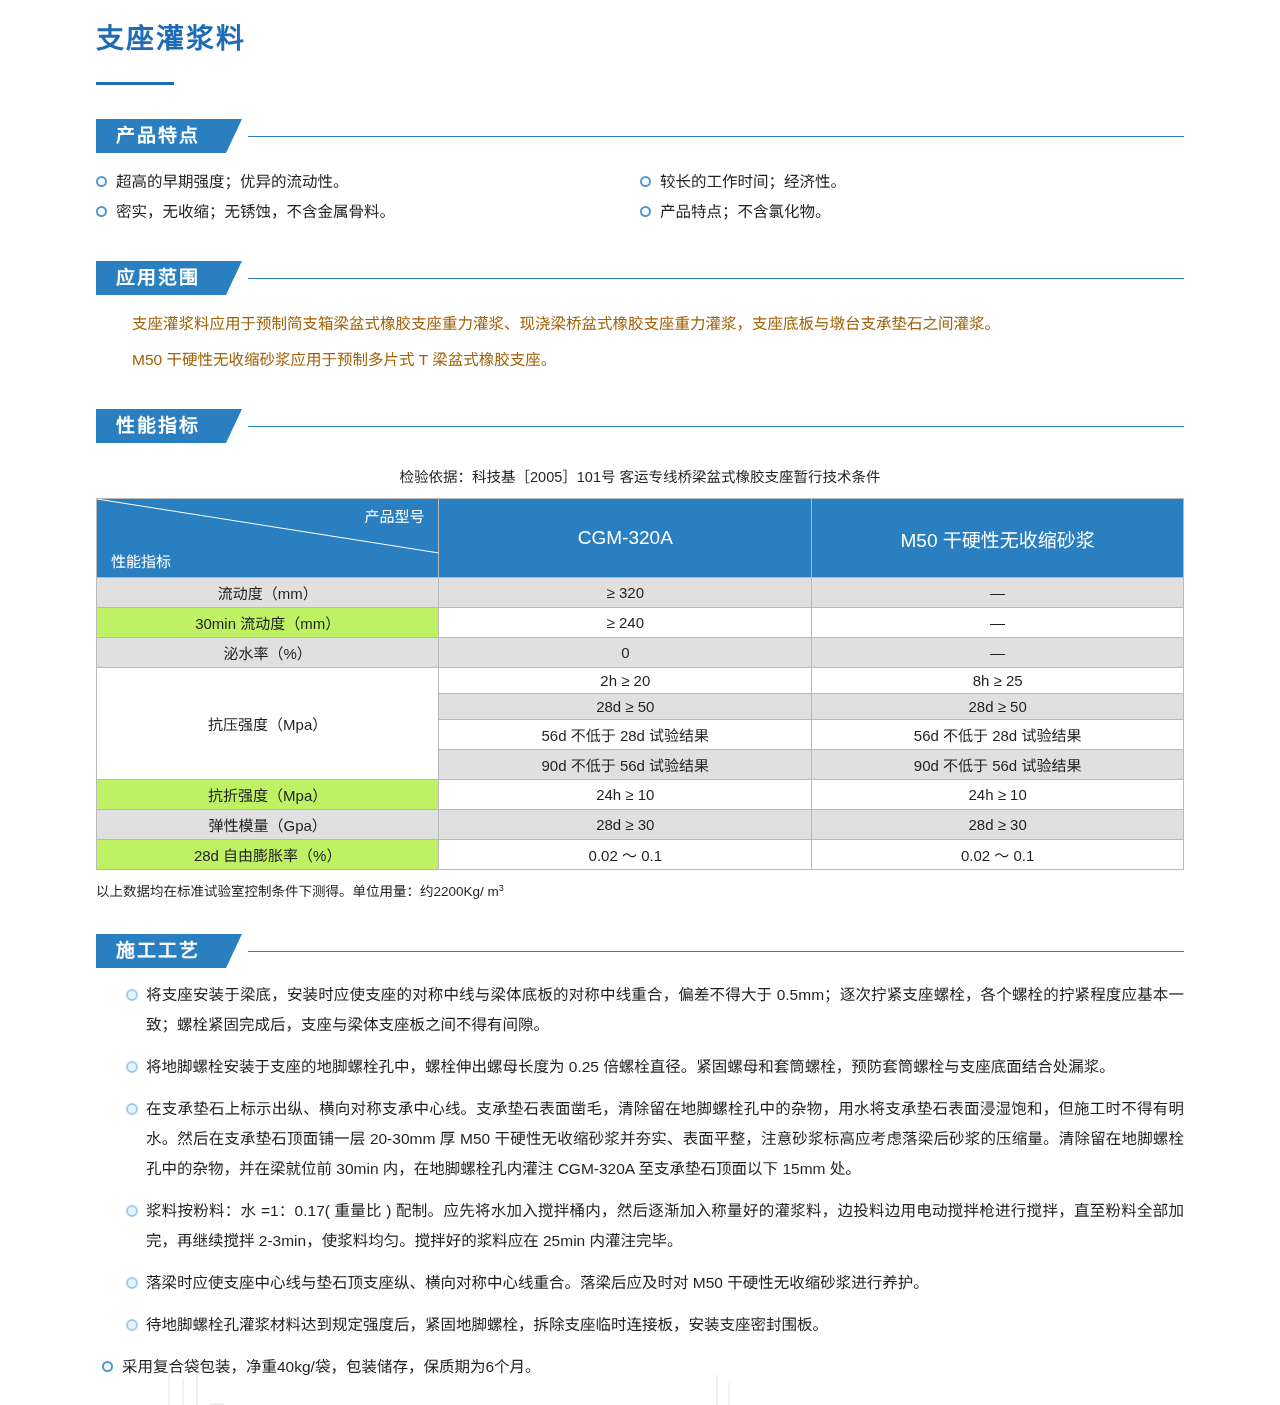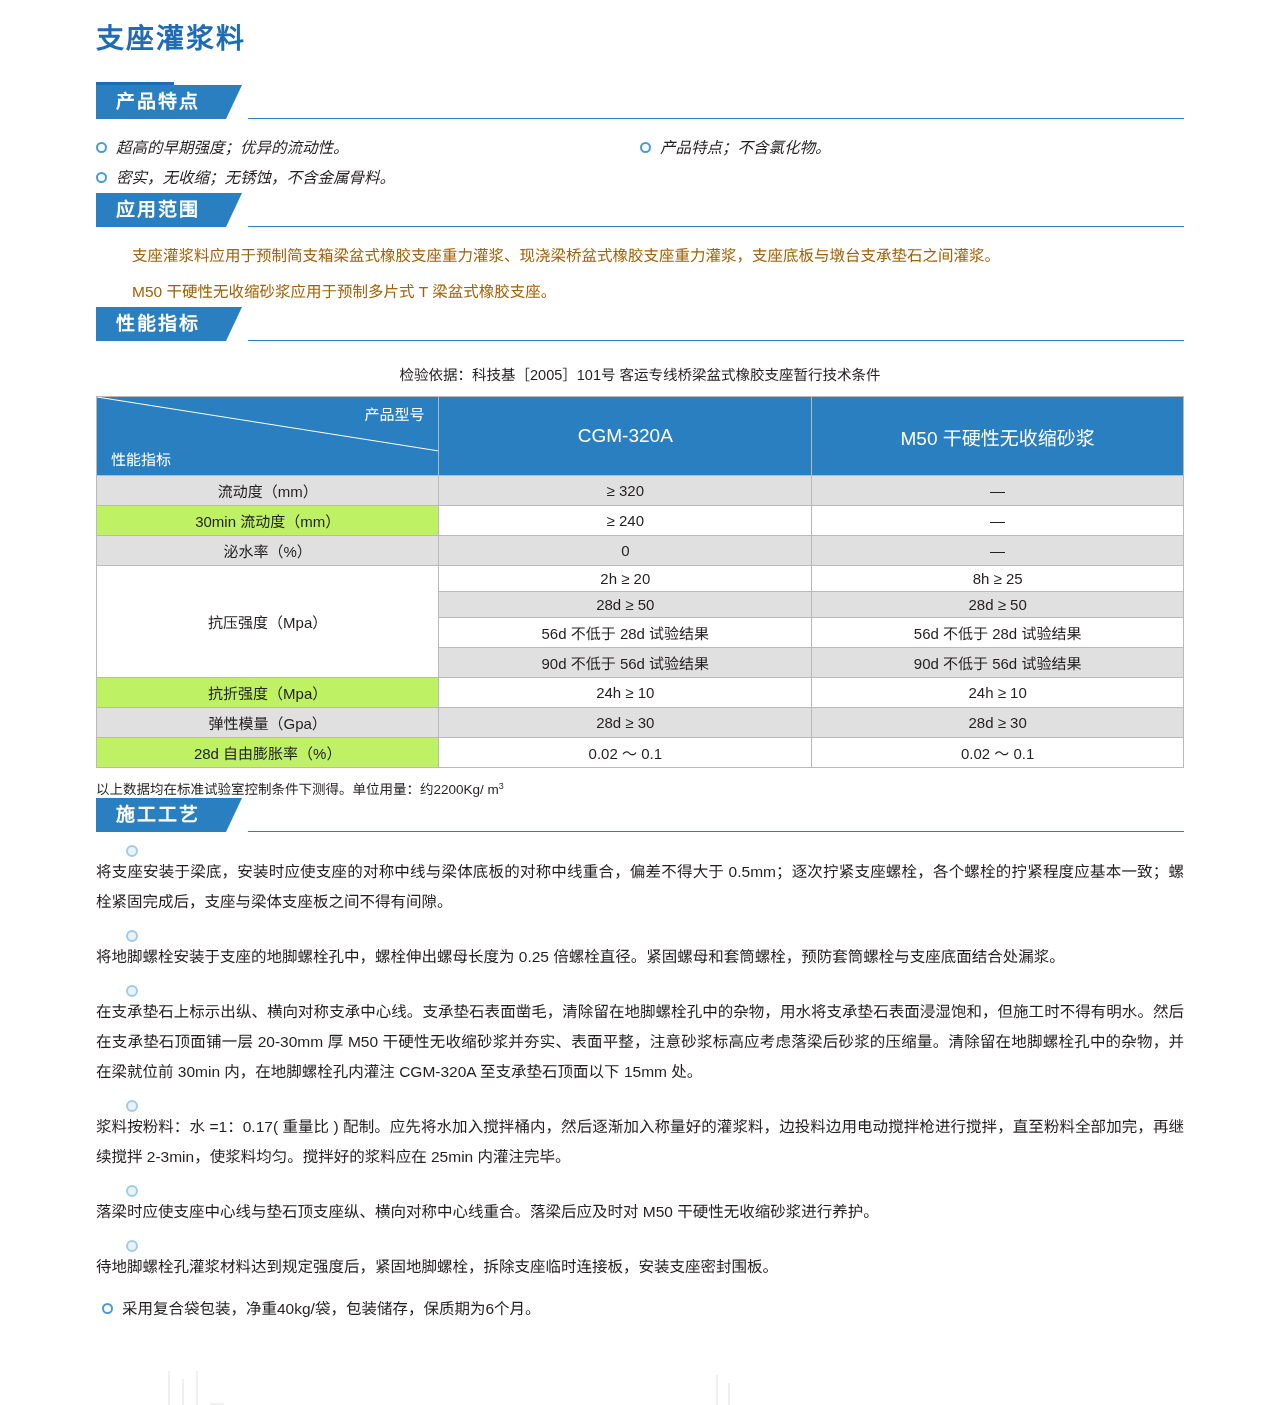--- a/index.html
+++ b/index.html
@@ -33,21 +33,22 @@
   .title-rule {
     width: 78px;
     height: 3px;
     background: #1d6cb5;
     margin-top: 26px;
   }
 
   
   .section-head {
     display: flex;
-    align-items: flex-end;
+    align-items: center;
+    margin-top: 34px;
   }
   .banner {
     position: relative;
     background: #2a7fc1;
     color: #ffffff;
     font-size: 19px;
     font-weight: bold;
     letter-spacing: 2px;
     padding: 7px 26px 7px 20px;
     height: 34px;
@@ -68,21 +69,21 @@
     height: 1px;
     background: #2a7fc1;
     margin-left: 22px;
   }
 
   
   .bullet-row {
     display: flex;
     margin-top: 14px;
   }
-  .bullet-col { flex: 1 1 50%; font-style: italic; }
+  .bullet-col { flex: 1 1 50%; }
   .bullet {
     display: flex;
     align-items: flex-start;
     font-size: 15.5px;
     line-height: 30px;
     color: #231f20;
   }
   .dot {
     flex: 0 0 auto;
     width: 11px; height: 11px;
@@ -165,22 +166,21 @@
     color: #231f20;
   }
   .table-foot sup { font-size: 9px; vertical-align: super; }
 
   
   .proc-item {
     display: flex;
     align-items: flex-start;
     font-size: 15.5px;
     line-height: 30px;
-    margin-top: 4px;
-    flex-direction: column;
+    margin-top: 12px;
   }
   .proc-dot {
     flex: 0 0 auto;
     width: 12px; height: 12px;
     border: 2px solid #9fcce9;
     border-radius: 50%;
     background: #e7f2fa;
     margin: 9px 8px 0 30px;
   }
   .proc-text { flex: 1 1 auto; text-align: justify; }
@@ -236,20 +236,24 @@
       <div class="bullet">
         <span class="dot"></span>
         <span>超高的早期强度；优异的流动性。</span>
       </div>
       <div class="bullet">
         <span class="dot"></span>
         <span>密实，无收缩；无锈蚀，不含金属骨料。</span>
       </div>
     </div>
     <div class="bullet-col">
+      <div class="bullet">
+        <span class="dot"></span>
+        <span>较长的工作时间；经济性。</span>
+      </div>
       <div class="bullet">
         <span class="dot"></span>
         <span>产品特点；不含氯化物。</span>
       </div>
     </div>
   </div>
 
   <div class="section-head">
     <div class="banner">应用范围</div>
     <div class="banner-line"></div>

